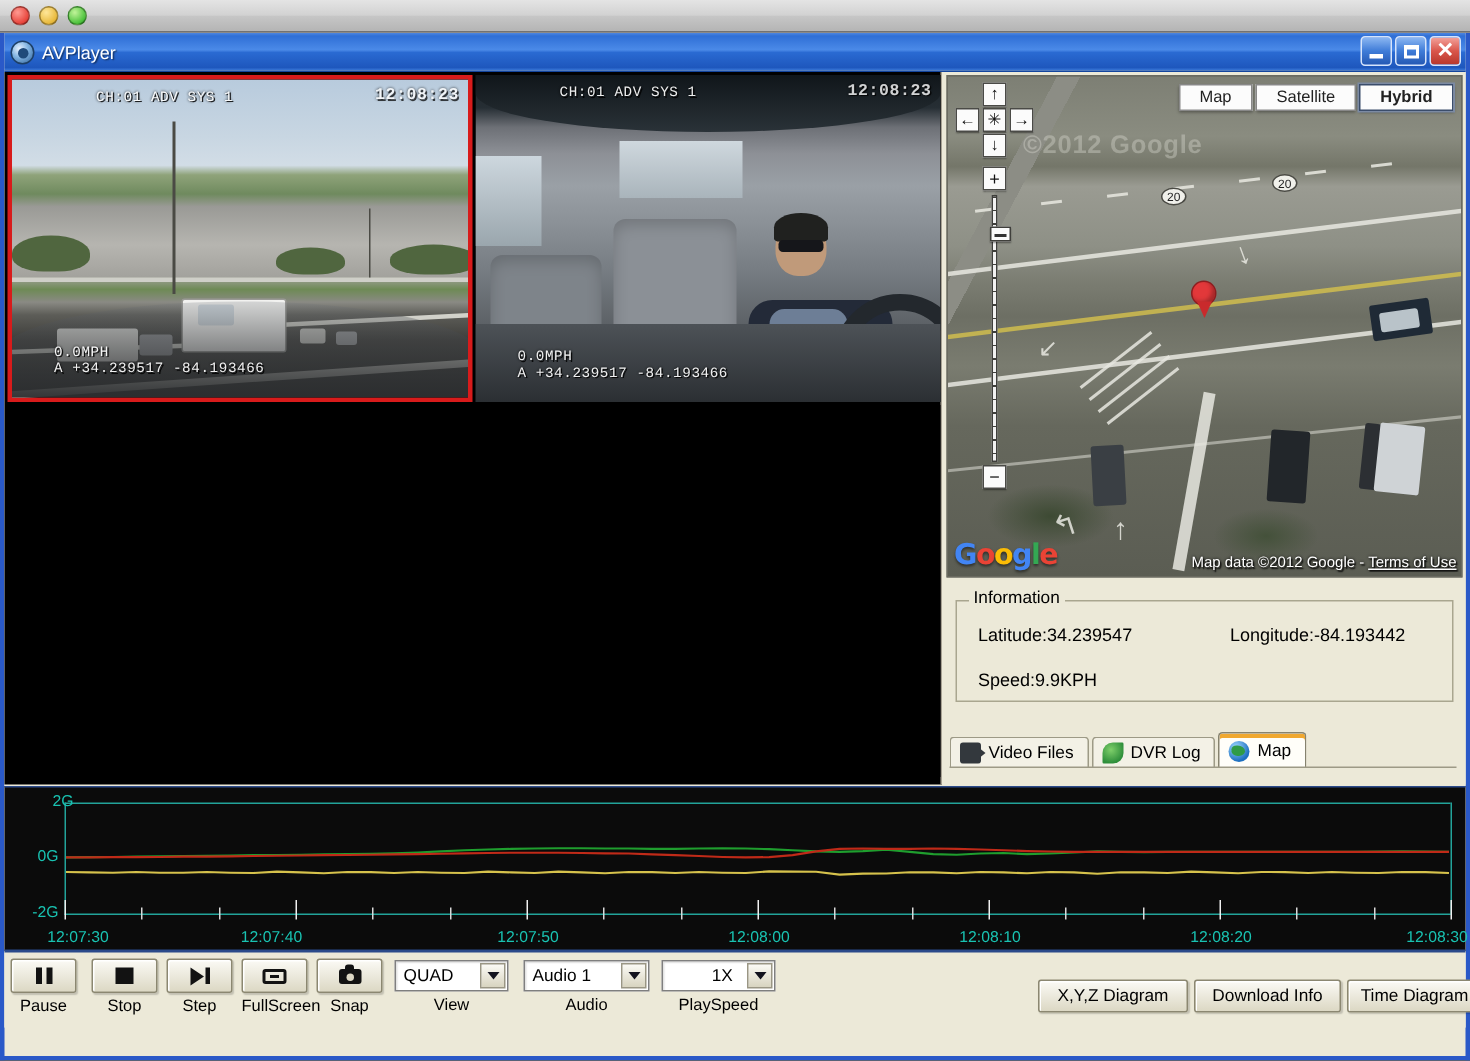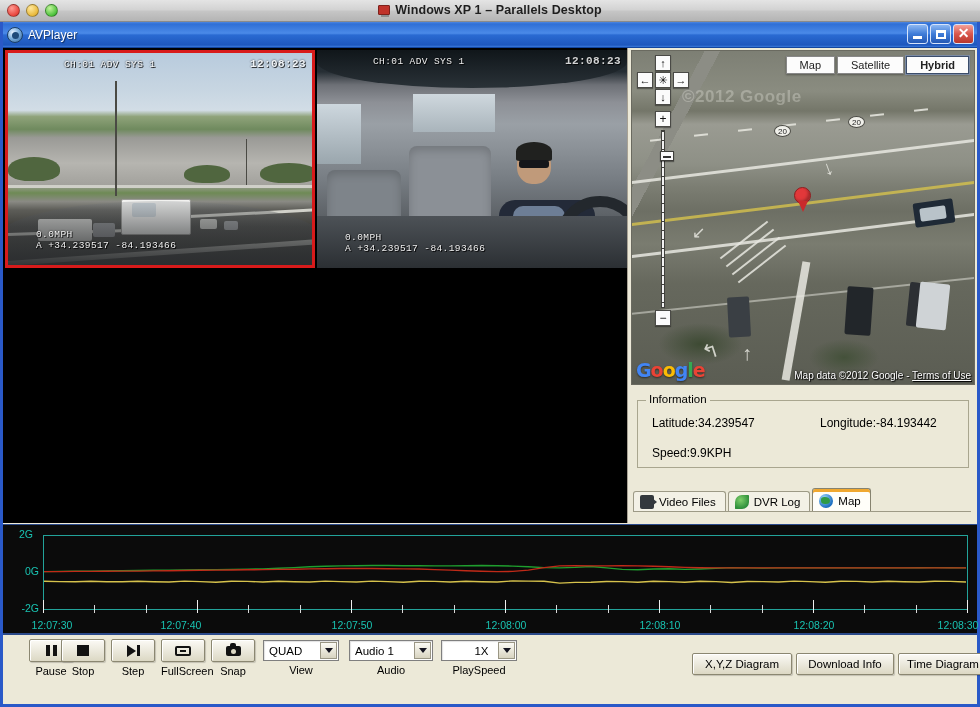--- a/index.html
+++ b/index.html
@@ -335,23 +335,20 @@
 </head>
 <body>
 
 <div id="root">
 
   <div class="host-bar">
     <div class="traffic">
       <span class="tl r"></span>
       <span class="tl y"></span>
       <span class="tl g"></span>
-    </div>
-    <div class="host-title">
-      <span class="mon"></span><span>Windows XP 1 – Parallels Desktop</span>
     </div>
   </div>
 
   <div class="xp-win">
 
     <div class="xp-title">
       <span class="app-icon"></span>
       <span class="t-text">AVPlayer</span>
       <div class="xp-btns">
         <div class="xpb min">
@@ -514,21 +511,21 @@
         </div>
         <div class="tabs-rule"></div>
       </div>
 
       <div class="chartwrap">
         <div class="chart" id="chart">
             <div class="c-axis" style="left:40px;top:10px;width:1px;height:75px;"></div>
             <div class="c-axis" style="left:40px;top:84px;width:924px;height:1px;"></div>
             <div class="c-axis" style="left:40px;top:10px;width:924px;height:1px;"></div>
             <div class="c-axis" style="left:964px;top:10px;width:1px;height:75px;"></div>
-            <div class="c-lbl c-ylbl" style="left:0;top:3px;width:30px;">2G</div>
+            <div class="c-lbl c-ylbl" style="left:16px;top:3px;width:30px;">2G</div>
             <div class="c-lbl c-ylbl" style="left:6px;top:40px;width:30px;">0G</div>
             <div class="c-lbl c-ylbl" style="left:6px;top:77px;width:30px;">-2G</div>
             <div class="c-tick major" style="left:40px;top:75px;height:13px;"></div>
             <div class="c-lbl" style="left:18px;top:94px;width:62px;text-align:center;">12:07:30</div>
             <div class="c-tick" style="left:91px;top:80px;height:8px;"></div>
             <div class="c-tick" style="left:143px;top:80px;height:8px;"></div>
             <div class="c-tick major" style="left:194px;top:75px;height:13px;"></div>
             <div class="c-lbl" style="left:147px;top:94px;width:62px;text-align:center;">12:07:40</div>
             <div class="c-tick" style="left:245px;top:80px;height:8px;"></div>
             <div class="c-tick" style="left:297px;top:80px;height:8px;"></div>
@@ -553,21 +550,21 @@
             <svg class="trace" width="974" height="110">
               <path d="M41.0 46.6 L56.6 46.4 L72.3 46.3 L87.9 46.1 L103.5 45.9 L119.1 45.7 L134.8 45.5 L150.4 45.3 L166.0 45.1 L181.6 45.0 L197.3 44.8 L212.9 44.6 L228.5 44.4 L244.2 44.2 L259.8 43.9 L275.4 43.3 L291.0 42.6 L306.7 41.8 L322.3 41.3 L337.9 40.9 L353.5 40.7 L369.2 40.5 L384.8 40.5 L400.4 40.7 L416.1 40.7 L431.7 40.9 L447.3 40.9 L462.9 40.7 L478.6 40.5 L494.2 40.7 L509.8 41.1 L525.4 41.8 L541.1 42.6 L556.7 42.9 L572.3 42.4 L587.9 41.5 L603.6 42.9 L619.2 44.4 L634.8 44.8 L650.5 44.0 L666.1 43.7 L681.7 44.4 L697.3 44.0 L713.0 43.3 L728.6 42.6 L744.2 42.9 L759.8 43.1 L775.5 42.9 L791.1 42.9 L806.7 42.9 L822.4 42.9 L838.0 42.9 L853.6 42.9 L869.2 42.9 L884.9 42.9 L900.5 42.9 L916.1 42.7 L931.7 42.6 L947.4 42.7 L963.0 42.9 " fill="none" stroke="#1f9e2e" stroke-width="1.4"></path>
               <path d="M41.0 46.6 L56.6 46.6 L72.3 46.4 L87.9 46.4 L103.5 46.3 L119.1 46.1 L134.8 46.1 L150.4 45.9 L166.0 45.7 L181.6 45.5 L197.3 45.3 L212.9 45.1 L228.5 45.0 L244.2 44.8 L259.8 44.6 L275.4 44.4 L291.0 44.2 L306.7 43.9 L322.3 43.7 L337.9 43.5 L353.5 43.5 L369.2 43.5 L384.8 43.7 L400.4 43.9 L416.1 44.0 L431.7 44.6 L447.3 45.1 L462.9 45.7 L478.6 46.3 L494.2 46.6 L509.8 46.4 L525.4 45.1 L541.1 42.6 L556.7 40.9 L572.3 40.7 L587.9 40.9 L603.6 40.9 L619.2 40.7 L634.8 40.9 L650.5 41.3 L666.1 41.8 L681.7 42.4 L697.3 42.7 L713.0 42.9 L728.6 42.9 L744.2 42.9 L759.8 42.9 L775.5 42.9 L791.1 42.9 L806.7 42.9 L822.4 42.9 L838.0 42.9 L853.6 42.9 L869.2 42.9 L884.9 42.9 L900.5 42.9 L916.1 42.9 L931.7 42.9 L947.4 42.9 L963.0 42.9 " fill="none" stroke="#c02a18" stroke-width="1.4"></path>
               <path d="M41.0 56.3 L56.6 56.6 L72.3 56.8 L87.9 56.3 L103.5 56.8 L119.1 56.8 L134.8 56.3 L150.4 56.8 L166.0 57.0 L181.6 56.1 L197.3 56.6 L212.9 57.2 L228.5 56.3 L244.2 56.4 L259.8 57.0 L275.4 56.3 L291.0 56.8 L306.7 57.0 L322.3 56.1 L337.9 56.6 L353.5 57.0 L369.2 56.1 L384.8 56.6 L400.4 57.2 L416.1 56.3 L431.7 56.4 L447.3 57.0 L462.9 56.3 L478.6 56.8 L494.2 57.0 L509.8 55.9 L525.4 56.1 L541.1 56.2 L556.7 58.1 L572.3 57.4 L587.9 57.3 L603.6 56.5 L619.2 56.6 L634.8 57.2 L650.5 56.3 L666.1 56.6 L681.7 57.2 L697.3 56.3 L713.0 56.6 L728.6 57.5 L744.2 56.5 L759.8 56.6 L775.5 57.0 L791.1 56.1 L806.7 56.6 L822.4 57.2 L838.0 56.3 L853.6 56.4 L869.2 57.0 L884.9 56.3 L900.5 56.8 L916.1 57.0 L931.7 56.3 L947.4 56.4 L963.0 57.0 " fill="none" stroke="#d6c24c" stroke-width="1.4"></path>
             </svg>
           </div>
       </div>
 
       <div class="toolbar">
 
-        <div class="tb-item" style="left:26px; top:4px;">
+        <div class="tb-item" style="left:4px; top:4px;">
           <div class="tb-btn">
               <span class="gl-pause">
                 <i></i>
                 <i></i>
               </span>
             </div>
           <div class="tb-lbl">Pause</div>
         </div>
 
         <div class="tb-item" style="left:58px; top:4px;">

